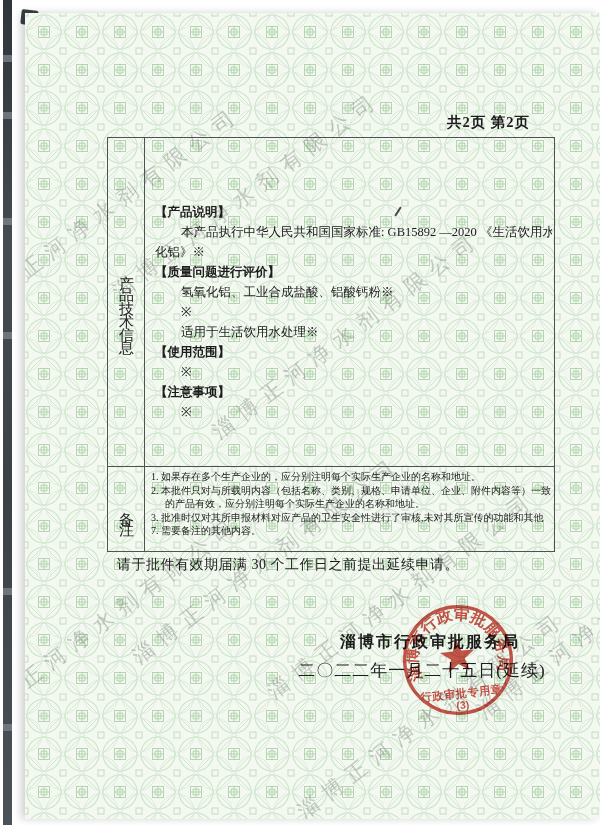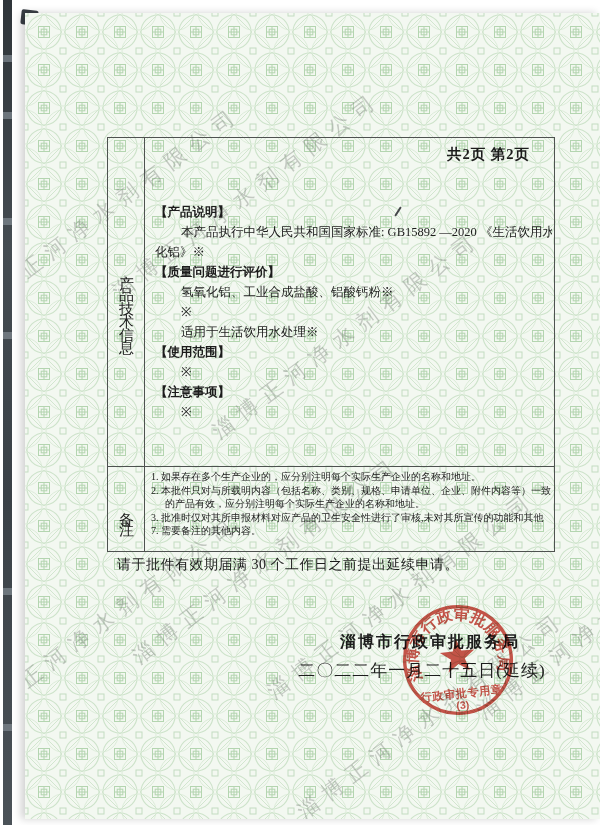--- a/index.html
+++ b/index.html
@@ -15,21 +15,21 @@
     transform:rotate(6deg);border-radius:2px;}
   
   .page{position:absolute;left:25px;top:13px;width:575px;height:806px;overflow:hidden;
     background:#f3f8f1;box-shadow:-4px 0 8px rgba(0,0,0,.18);}
   .pattern-layer{position:absolute;left:0;top:0;width:100%;height:100%;}
   
   .wm{position:absolute;white-space:nowrap;font-size:21px;letter-spacing:9px;
     color:rgba(122,130,122,.40);transform:rotate(-37deg);transform-origin:0 50%;
     font-family:"Liberation Serif","DejaVu Serif",serif;}
   
-  .page-ind{position:absolute;right:70px;top:100px;font-size:14.5px;font-weight:bold;letter-spacing:1px;margin-top:32px;}
+  .page-ind{position:absolute;right:70px;top:100px;font-size:14.5px;font-weight:bold;letter-spacing:1px;}
   
   .tbl{position:absolute;left:82px;top:124px;width:446px;height:413px;border:1.6px solid #4e5250;}
   .col-line{position:absolute;left:36px;top:0;bottom:0;border-left:1.4px solid #4e5250;}
   .row-line{position:absolute;left:0;right:0;top:328px;border-top:1.4px solid #4e5250;}
   .vcell{position:absolute;left:0;width:36px;display:flex;align-items:center;justify-content:center;}
   .vcell-product{top:0;height:328px;}
   .vcell-remarks{top:328px;height:85px;}
   .vtext{writing-mode:vertical-rl;text-orientation:upright;font-size:15px;letter-spacing:13px;}
   .vtext-sm{writing-mode:vertical-rl;text-orientation:upright;font-size:15px;letter-spacing:9px;}
   .pcell{position:absolute;left:37px;top:0;width:407px;height:328px;padding:64px 0 0 10px;

